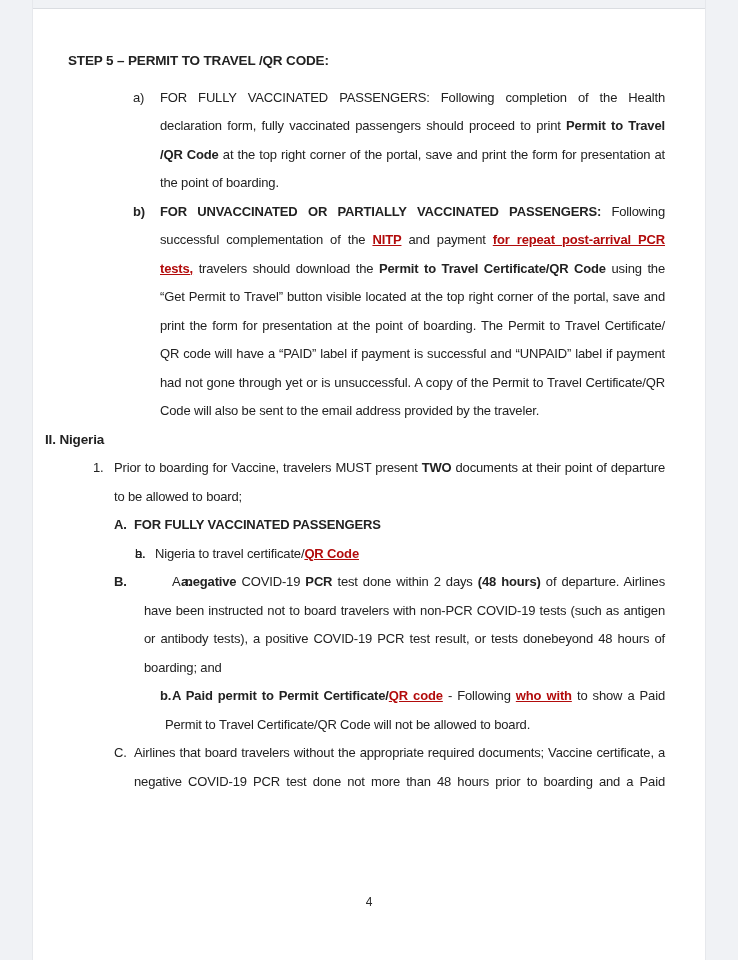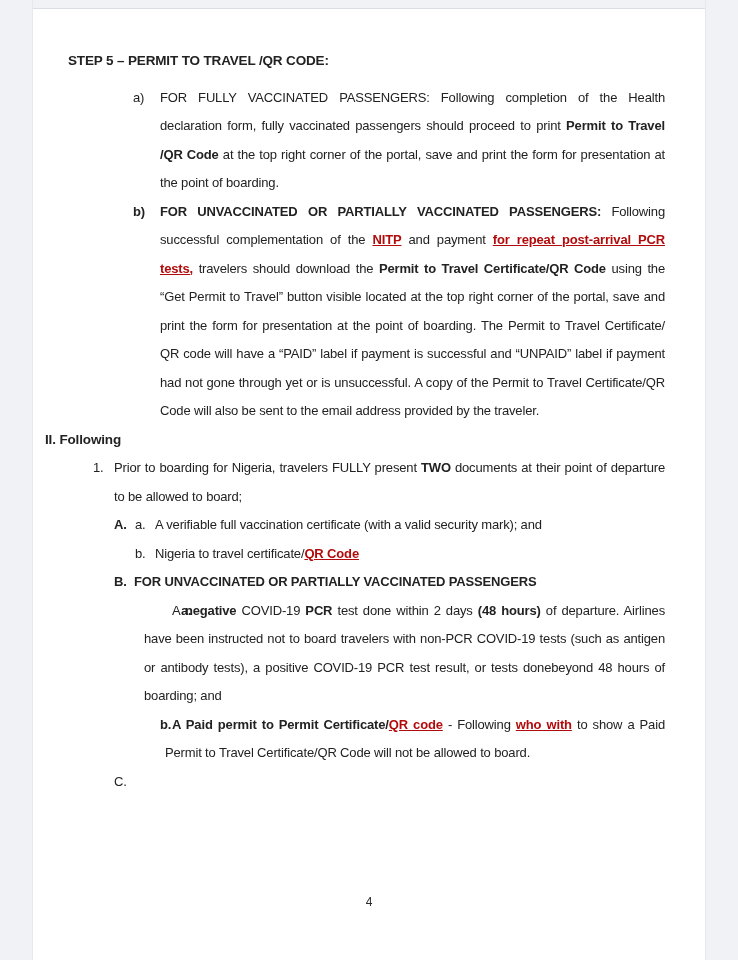--- a/index.html
+++ b/index.html
@@ -67,24 +67,24 @@
 
 <div class="scan-margin scan-margin-top"></div>
 <div class="scan-margin scan-margin-left"></div>
 <div class="scan-margin scan-margin-right"></div>
 
 <div class="page">
   <div class="doc-body" id="doc-body">
       <div class="block b-h1"><span class="bold ">STEP 5 – PERMIT TO TRAVEL /QR CODE:</span></div>
       <div class="block b-item-ab"><span class="marker">a)</span><span class="">FOR FULLY VACCINATED PASSENGERS: Following completion of the Health declaration form, fully vaccinated passengers should proceed to print </span><span class="bold ">Permit to Travel /QR Code</span><span class=""> at the top right corner of the portal, save and print the form for presentation at the point of boarding.</span></div>
       <div class="block b-item-ab"><span class="marker bold">b)</span><span class="bold ">FOR UNVACCINATED OR PARTIALLY VACCINATED PASSENGERS:</span><span class=""> Following successful complementation of the </span><span class="bold red">NITP</span><span class=""> and payment </span><span class="bold red">for repeat post-arrival PCR tests,</span><span class=""> travelers should download the </span><span class="bold ">Permit to Travel Certificate/QR Code</span><span class=""> using the “Get Permit to Travel” button visible located at the top right corner of the portal, save and print the form for presentation at the point of boarding. The Permit to Travel Certificate/ QR code will have a “PAID” label if payment is successful and “UNPAID” label if payment had not gone through yet or is unsuccessful. A copy of the Permit to Travel Certificate/QR Code will also be sent to the email address provided by the traveler.</span></div>
-      <div class="block b-h2"><span class="bold ">II. Following</span></div>
-      <div class="block b-num"><span class="marker">1.</span><span class="">Prior to boarding for Nigeria, travelers FULLY present </span><span class="bold ">TWO</span><span class=""> documents at their point of departure to be allowed to board;</span></div>
-      <div class="block b-letter"><span class="marker bold">A.</span></div>
-      <div class="block b-sub-a"><span class="marker">a.</span><span class="">A verifiable full vaccination certificate (with a valid security mark); and</span></div>
+      <div class="block b-h2"><span class="bold ">II. Nigeria</span></div>
+      <div class="block b-num"><span class="marker">1.</span><span class="">Prior to boarding for Vaccine, travelers MUST present </span><span class="bold ">TWO</span><span class=""> documents at their point of departure to be allowed to board;</span></div>
+      <div class="block b-letter"><span class="marker bold">A.</span><span class="bold ">FOR FULLY VACCINATED PASSENGERS</span></div>
+      <div class="block b-sub-a"><span class="marker">a.</span></div>
       <div class="block b-sub-a"><span class="marker">b.</span><span class="">Nigeria to travel certificate/</span><span class="bold red">QR Code</span></div>
-      <div class="block b-letter"><span class="marker bold">B.</span><span class="bold ">FOR UNVACCINATED OR PARTIALLY VACCINATED PASSENGERS</span></div>
+      <div class="block b-letter"><span class="marker bold">B.</span></div>
       <div class="block b-sub-b1"><span class="marker bold">a.</span><span class="">A </span><span class="bold ">negative</span><span class=""> COVID-19 </span><span class="bold ">PCR</span><span class=""> test done within 2 days </span><span class="bold ">(48 hours)</span><span class=""> of departure. Airlines have been instructed not to board travelers with non-PCR COVID-19 tests (such as antigen or antibody tests), a positive COVID-19 PCR test result, or tests donebeyond 48 hours of boarding; and</span></div>
       <div class="block b-sub-b2"><span class="marker bold">b.</span><span class="bold ">A Paid permit to Permit Certificate/</span><span class="bold red">QR code</span><span class=""> - Following </span><span class="bold red">who with</span><span class=""> to show a Paid Permit to Travel Certificate/QR Code will not be allowed to board.</span></div>
-      <div class="block b-letter b-cont"><span class="marker">C.</span></div>
+      <div class="block b-letter b-cont"><span class="marker">C.</span><span class="">Airlines that board travelers without the appropriate required documents; Vaccine certificate, a negative COVID-19 PCR test done not more than 48 hours prior to boarding and a Paid</span></div>
     </div>
   <div class="page-number">4</div>
 </div>
 
 </body></html>

